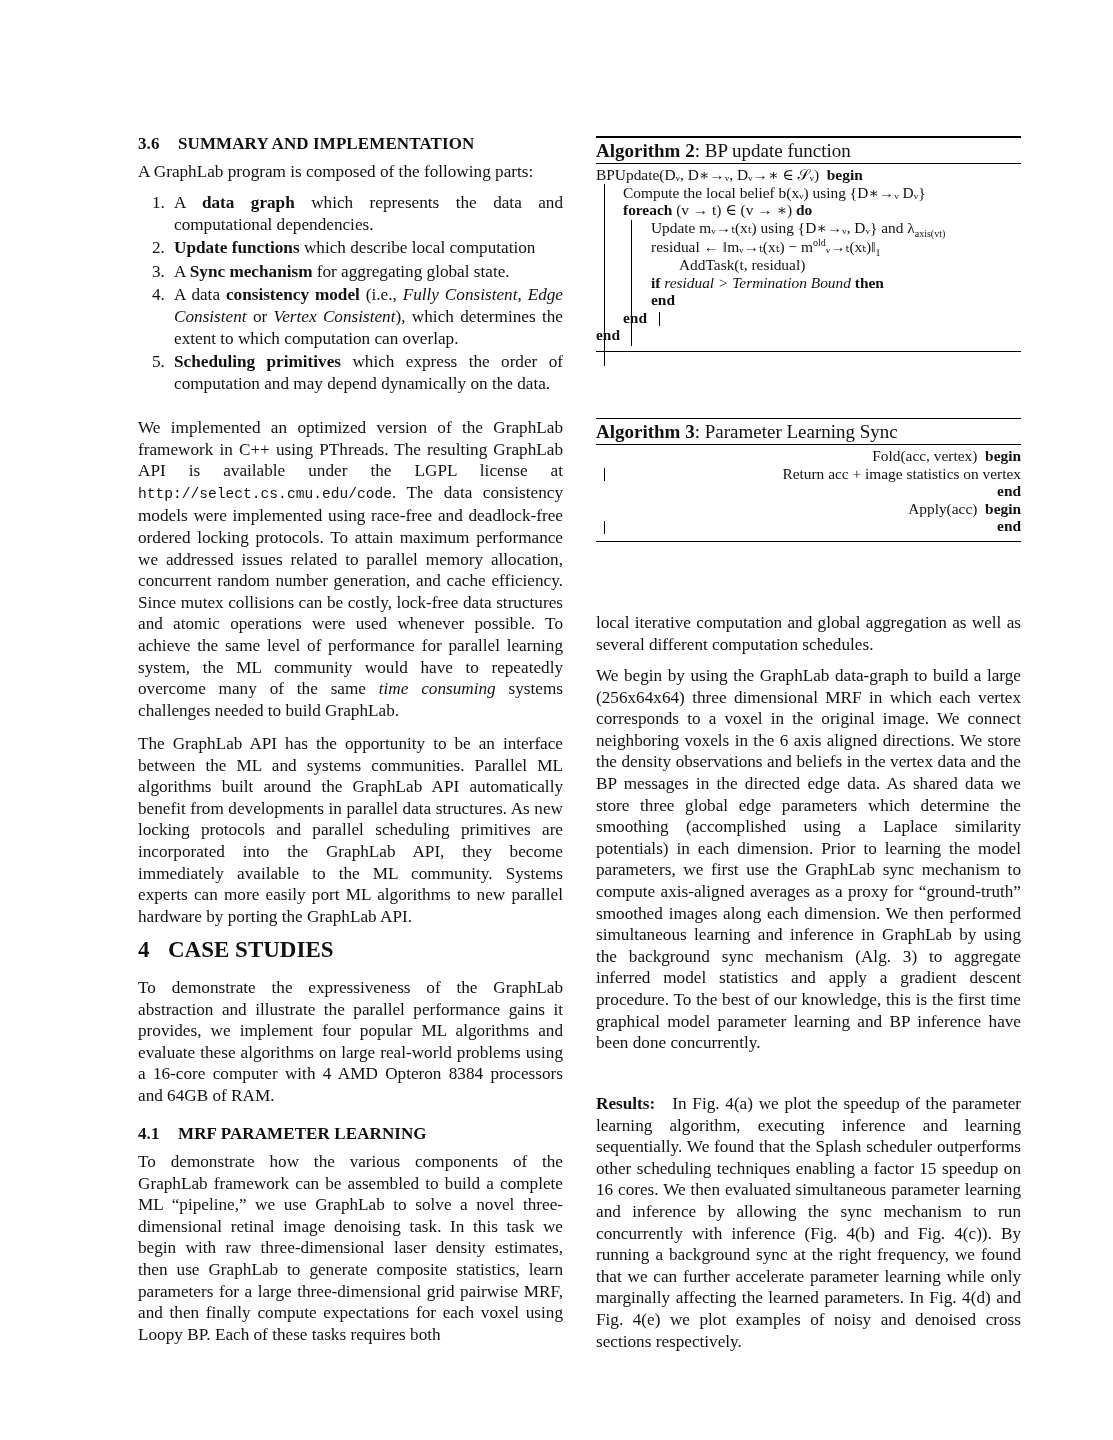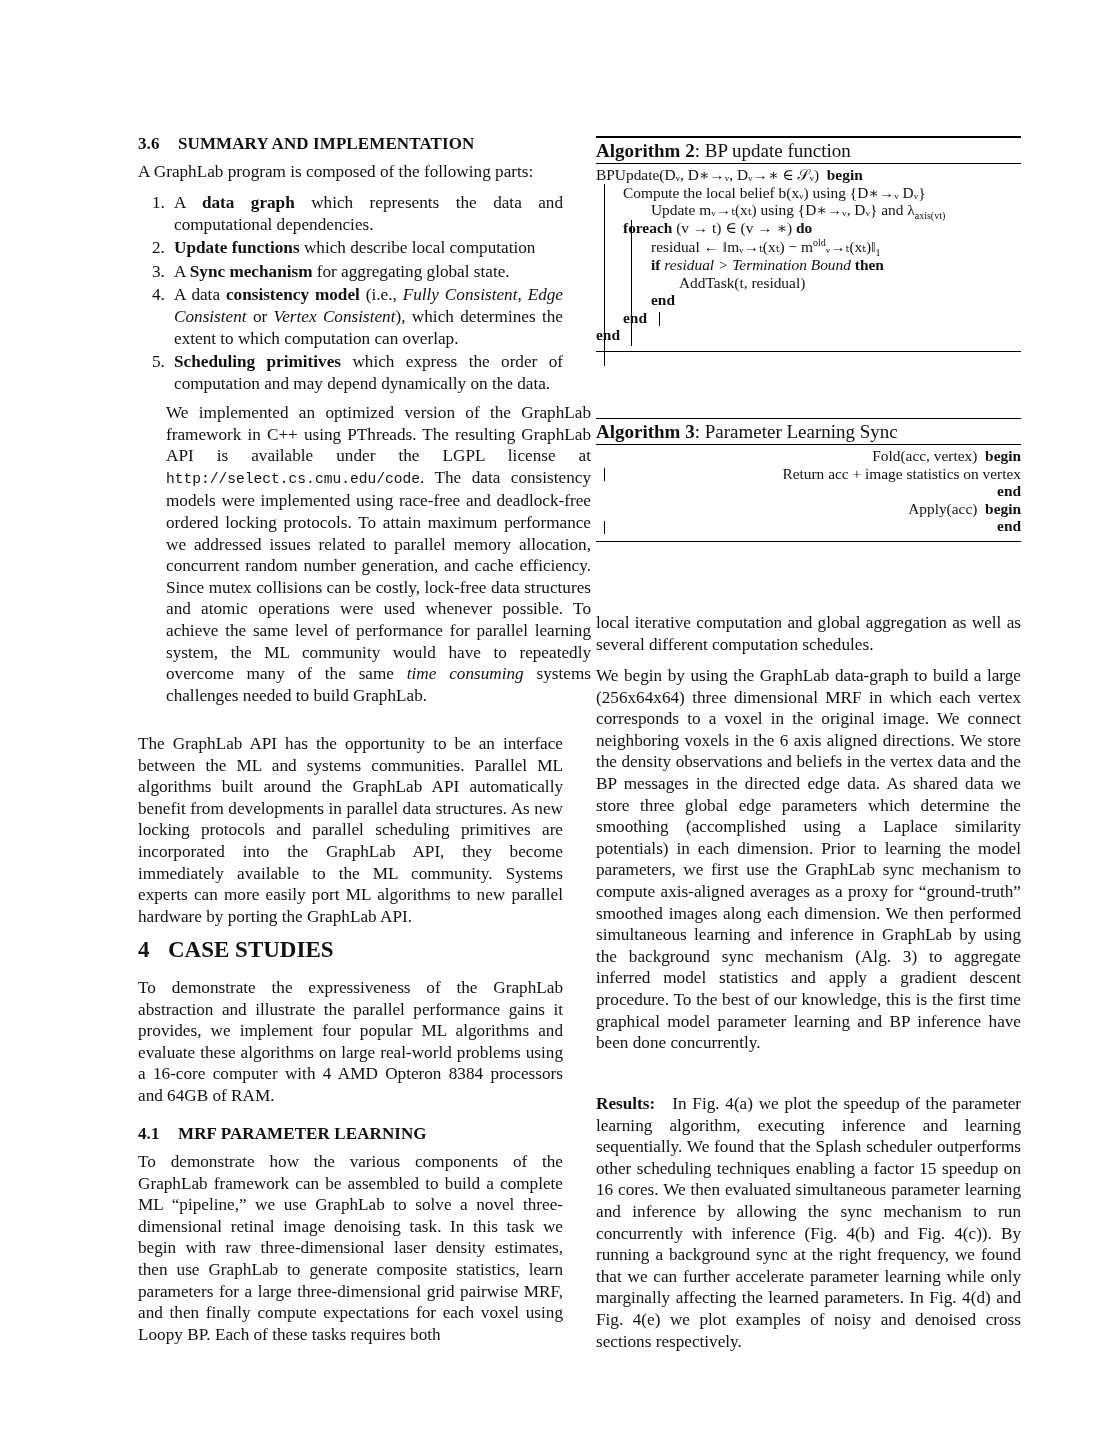--- a/index.html
+++ b/index.html
@@ -56,21 +56,21 @@
   <li>
     <span class="n">4.</span>
     <span>A data </span><b>consistency model</b><span> (i.e., </span><i>Fully Consistent</i><span>, </span><i>Edge Consistent</i><span> or </span><i>Vertex Consistent</i><span>), which determines the extent to which computation can overlap.</span>
   </li>
   <li>
     <span class="n">5.</span>
     <b>Scheduling primitives</b><span> which express the order of computation and may depend dynamically on the data.</span>
   </li>
 </ol>
 
-<div class="para just" style="left:138px; top:402px;margin-left:28px;">
+<div class="para just" style="left:138px; top:417px;">
   <span>We implemented an optimized version of the GraphLab framework in C++ using PThreads.  The resulting GraphLab API is available under the LGPL license at </span><span class="mono">http://select.cs.cmu.edu/code</span><span>.  The data consistency models were implemented using race-free and deadlock-free ordered locking protocols. To attain maximum performance we addressed issues related to parallel memory allocation, concurrent random number generation, and cache efficiency. Since mutex collisions can be costly, lock-free data structures and atomic operations were used whenever possible. To achieve the same level of performance for parallel learning system, the ML community would have to repeatedly overcome many of the same </span><i>time consuming</i><span> systems challenges needed to build GraphLab.</span>
 </div>
 
 <div class="para just" style="left:138px; top:733px;">The GraphLab API has the opportunity to be an interface between the ML and systems communities. Parallel ML algorithms built around the GraphLab API automatically benefit from developments in parallel data structures. As new locking protocols and parallel scheduling primitives are incorporated into the GraphLab API, they become immediately available to the ML community. Systems experts can more easily port ML algorithms to new parallel hardware by porting the GraphLab API.</div>
 
 <div class="big-h" style="left:138px; top:939px;">
   <span class="num">4</span><span>CASE STUDIES</span>
 </div>
 
 <div class="para just" style="left:138px; top:977px;">To demonstrate the expressiveness of the GraphLab abstraction and illustrate the parallel performance gains it provides, we implement four popular ML algorithms and evaluate these algorithms on large real-world problems using a 16-core computer with 4 AMD Opteron 8384 processors and 64GB of RAM.</div>
@@ -90,34 +90,34 @@
     <div class="bar" style="left:8px; top:20px; height:182px;"></div>
     <div class="bar" style="left:35px; top:56px; height:126px;"></div>
     <div class="bar" style="left:63px; top:148px; height:14px;"></div>
 
     <div class="line">
       <span>BPUpdate(</span><span class="math">Dᵥ, D∗→ᵥ, Dᵥ→∗ ∈ 𝒮ᵥ</span><span>)</span>&nbsp;&nbsp;<b>begin</b>
     </div>
     <div class="line" style="padding-left:27px;">
       <span>Compute the local belief </span><span class="math">b(xᵥ)</span><span> using </span><span class="math">{D∗→ᵥ Dᵥ}</span>
     </div>
+    <div class="line" style="padding-left:27px;">
+      <b>foreach</b><span class="math"> (v → t) ∈ (v → ∗) </span><b>do</b>
+    </div>
     <div class="line" style="padding-left:55px;">
       <span>Update </span><span class="math">mᵥ→ₜ(xₜ)</span><span> using </span><span class="math">{D∗→ᵥ, Dᵥ}</span><span> and λ</span><sub>axis(vt)</sub>
-    </div>
-    <div class="line" style="padding-left:27px;">
-      <b>foreach</b><span class="math"> (v → t) ∈ (v → ∗) </span><b>do</b>
     </div>
     <div class="line" style="padding-left:55px; padding-top:2px;">
       <span>residual ← </span><span class="math">‖mᵥ→ₜ(xₜ) − m</span><sup>old</sup><span class="math">ᵥ→ₜ(xₜ)‖</span><sub>1</sub>
     </div>
+    <div class="line" style="padding-left:83px;">
+      <span>AddTask(t, residual)</span>
+    </div>
     <div class="line" style="padding-left:55px;">
       <b>if</b><i> residual &gt; Termination Bound </i><b>then</b>
-    </div>
-    <div class="line" style="padding-left:83px;">
-      <span>AddTask(t, residual)</span>
     </div>
     <div class="line" style="padding-left:55px;"><b>end</b></div>
     <div class="line" style="padding-left:27px;"><b>end</b></div>
     <div class="line"><b>end</b></div>
   </div>
   <div class="rule-bot" style="margin-top:4px;"></div>
 </div>
 
 <div class="algo" style="top:418px;">
   <div class="rule-top" style="border-top-width:1.3px;"></div>

